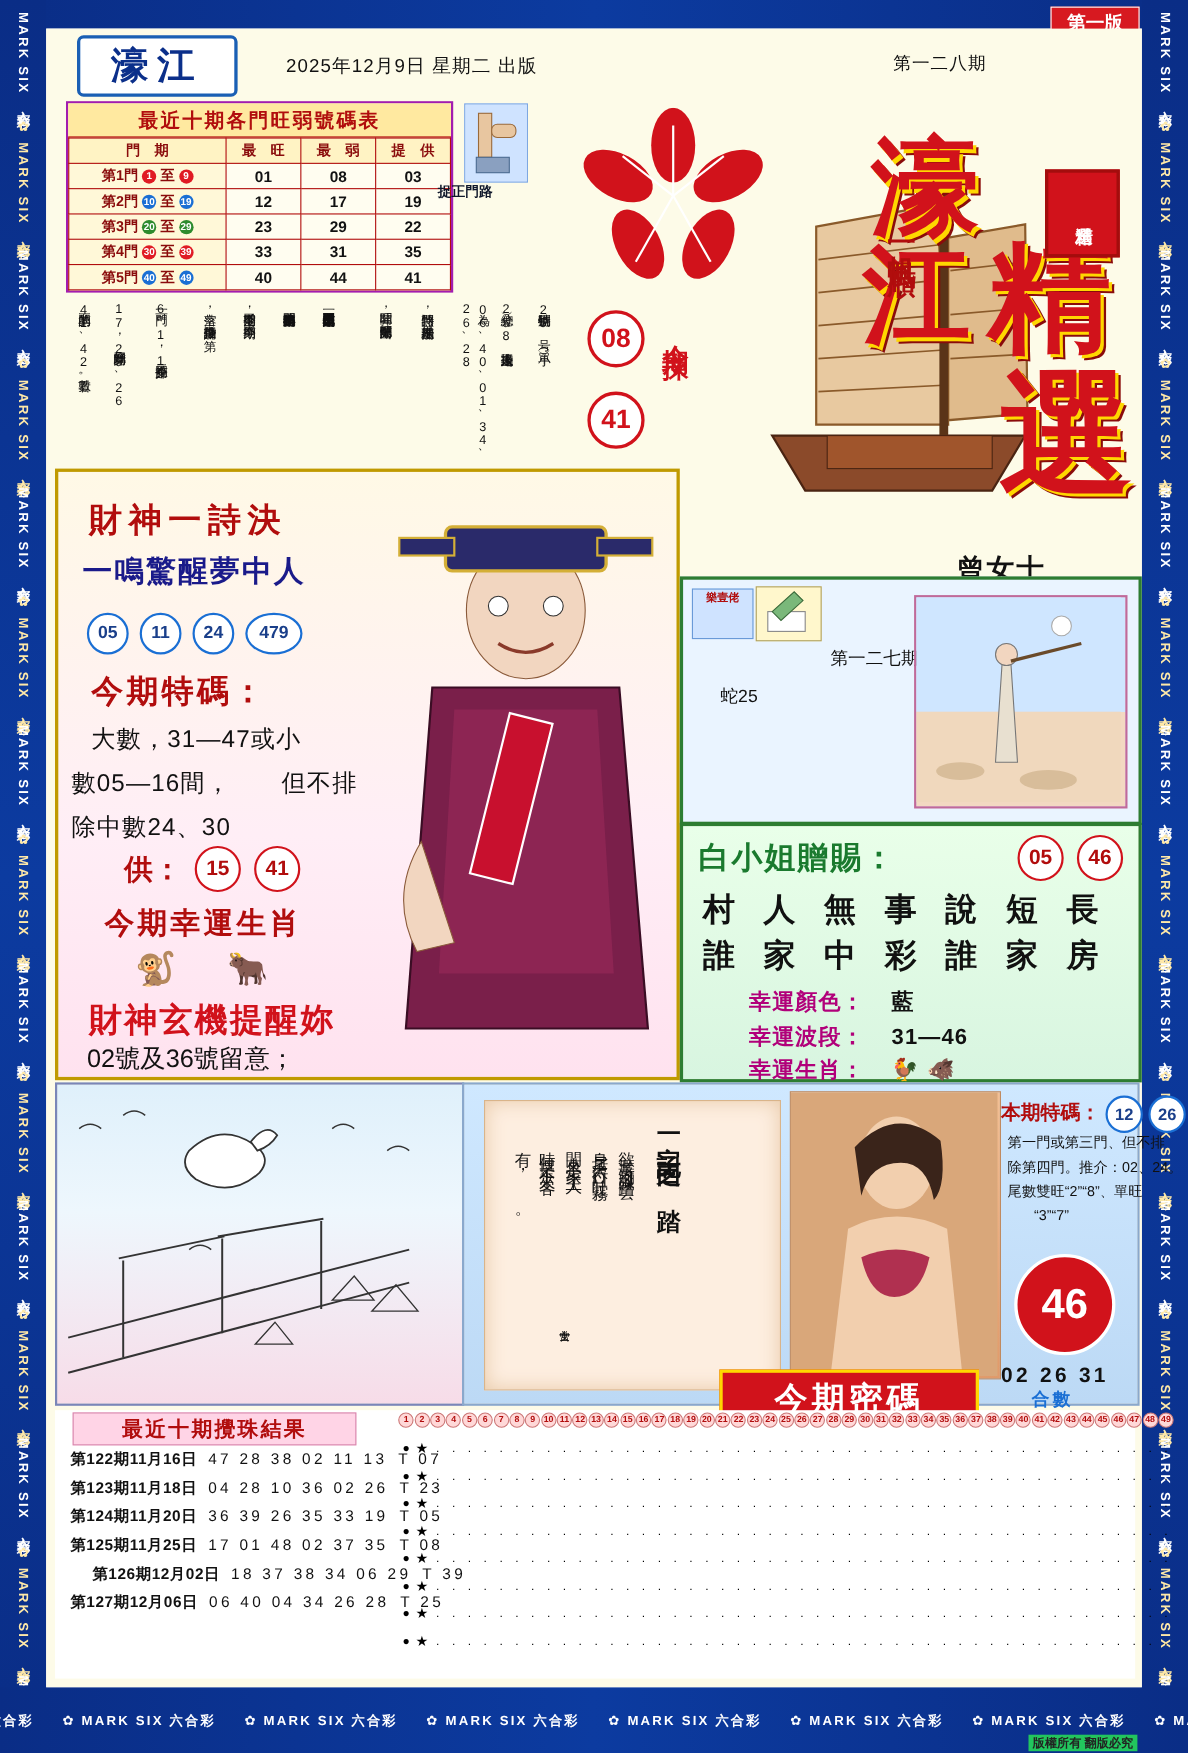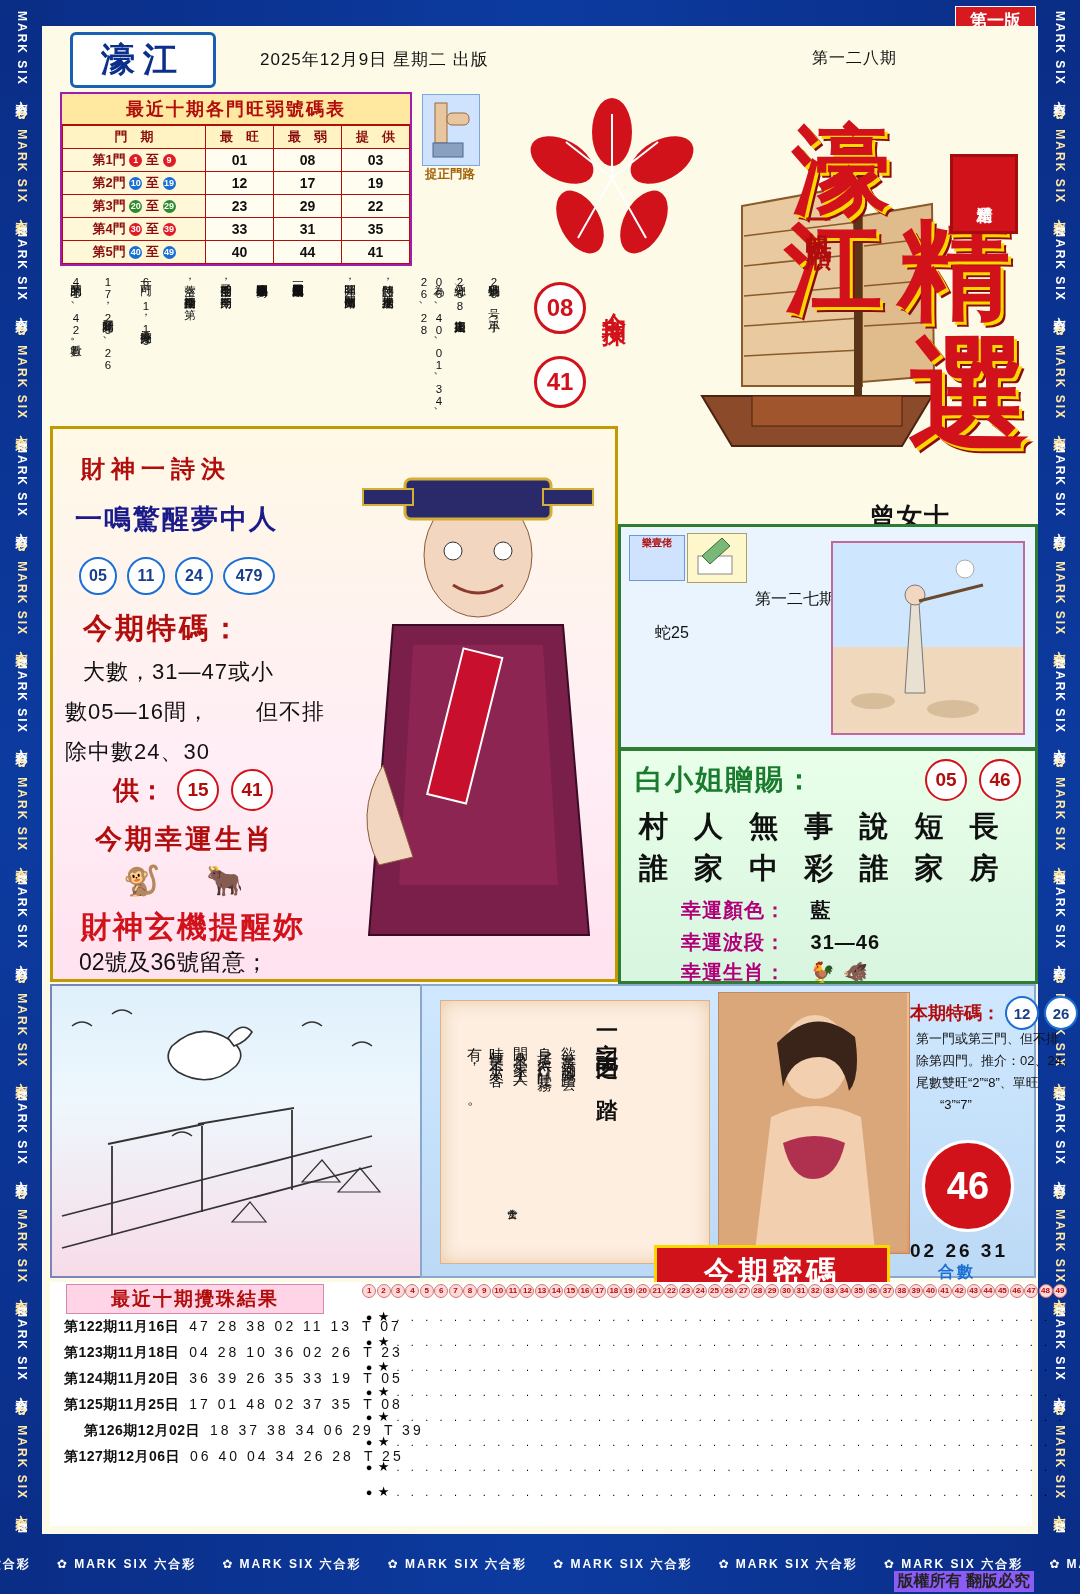--- a/index.html
+++ b/index.html
@@ -43,22 +43,22 @@
     overflow:hidden;
   }
   .bottom-border .bb-item{white-space:nowrap;}
 
   .edition-tag{
     position:absolute;right:44px;top:6px;
     background:#d71920;color:#fff;font-weight:bold;font-size:17px;
     padding:2px 14px;border:1px solid #fff;
   }
   .copyright{
-    position:absolute;right:46px;bottom:2px;color:#222;font-size:16px;font-weight:bold;
-    background:#8b5cf6;padding:0 4px;
+    position:absolute;right:46px;bottom:2px;color:#222;font-size:11px;font-weight:bold;
+    background:#22c55e;padding:0 4px;
   }
 
   
   .content{position:absolute;left:42px;top:26px;width:996px;height:1508px;background:#fdfbe8;}
 
   
   .masthead{position:absolute;left:0;top:0;width:996px;height:62px;}
   .logo-box{
     position:absolute;left:28px;top:6px;width:140px;height:50px;
     background:#ffffff;border:3px solid #1a5fb4;border-radius:6px;
@@ -81,21 +81,21 @@
   table.mx th{background:#fff3c4;color:#8a0b0b;font-weight:bold;font-size:13px;}
   table.mx td.lbl{background:#fff8d8;color:#8a0b0b;font-weight:bold;font-size:13px;white-space:nowrap;}
   table.mx td.num{color:#111;font-weight:bold;font-size:14px;background:#fffdf0;}
   .circ-s{display:inline-block;width:13px;height:13px;line-height:13px;border-radius:50%;
     background:#e01b24;color:#fff;font-size:9px;text-align:center;vertical-align:middle;}
   .circ-b{background:#1a6fd4;}
   .circ-g{background:#2e8b2e;}
 
   
   .hand-box{position:absolute;left:380px;top:68px;width:56px;height:70px;background:#cfe3ff;border:1px solid #7ea7e0;}
-  .hand-cap{position:absolute;left:372px;top:140px;width:72px;text-align:center;font-size:12.5px;font-weight:bold;color:#a16207;}
+  .hand-cap{position:absolute;left:356px;top:140px;width:72px;text-align:left;font-size:12.5px;font-weight:bold;color:#0f172a;}
 
   .vnote{
     position:absolute;top:250px;font-size:11.5px;color:#111;line-height:1.3;
     writing-mode:vertical-rl;text-orientation:upright;height:150px;
   }
 
   
   .flower{position:absolute;left:480px;top:72px;width:180px;height:170px;}
   .pick-circ{
     position:absolute;width:46px;height:46px;border-radius:50%;
@@ -118,21 +118,21 @@
     border:3px solid #a30d0d;color:#fff;display:flex;align-items:center;justify-content:center;
     font-size:16px;font-weight:bold;writing-mode:vertical-rl;}
   .author{position:absolute;left:828px;top:474px;font-size:25px;font-weight:bold;color:#111;
     font-family:"DejaVu Serif","Liberation Serif",serif;letter-spacing:2px;}
 
   
   .panel-left{
     position:absolute;left:8px;top:400px;width:562px;height:550px;
     border:3px solid #c09a00;background:linear-gradient(180deg,#fff9e6,#ffeef6 60%,#ffe2ef);
   }
-  .pl-title{position:absolute;left:28px;top:24px;font-size:24px;font-weight:bold;color:#b10d0d;
+  .pl-title{position:absolute;left:28px;top:24px;font-size:30px;font-weight:bold;color:#b10d0d;
     font-family:"DejaVu Serif","Liberation Serif",serif;letter-spacing:6px;}
   .pl-sub{position:absolute;left:22px;top:72px;font-size:27px;font-weight:bold;color:#1a1a8a;
     font-family:"DejaVu Serif","Liberation Serif",serif;letter-spacing:2px;}
   .circ-m{
     display:inline-flex;align-items:center;justify-content:center;
     width:34px;height:34px;border-radius:50%;border:2px solid #1a6fd4;background:#fff;
     color:#1a3f8a;font-size:16px;font-weight:bold;margin-right:10px;
   }
   .pl-nums{position:absolute;left:26px;top:128px;display:flex;align-items:center;}
   .pl-h2{position:absolute;left:30px;top:180px;font-size:29px;font-weight:bold;color:#b10d0d;

